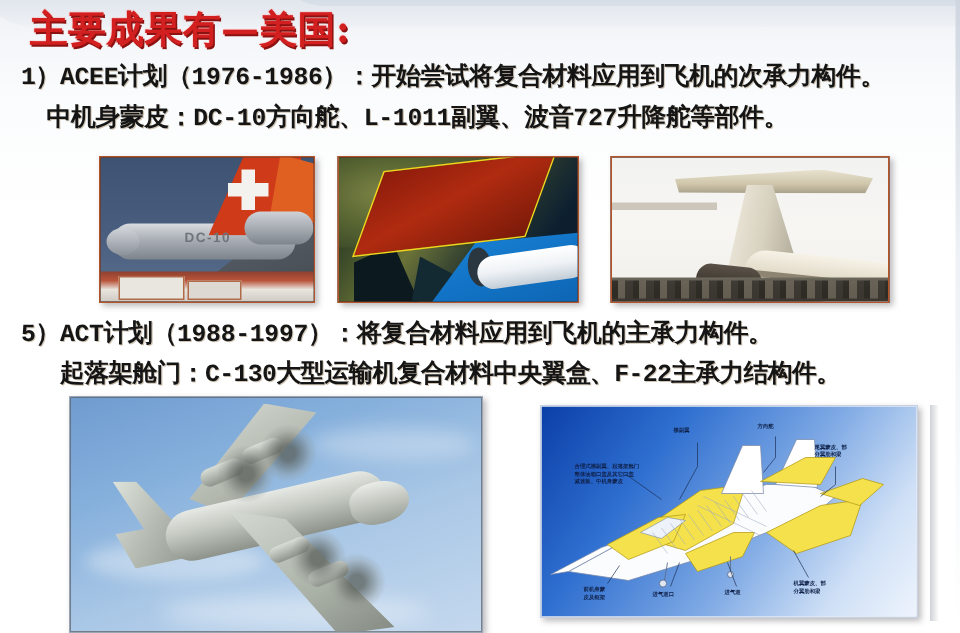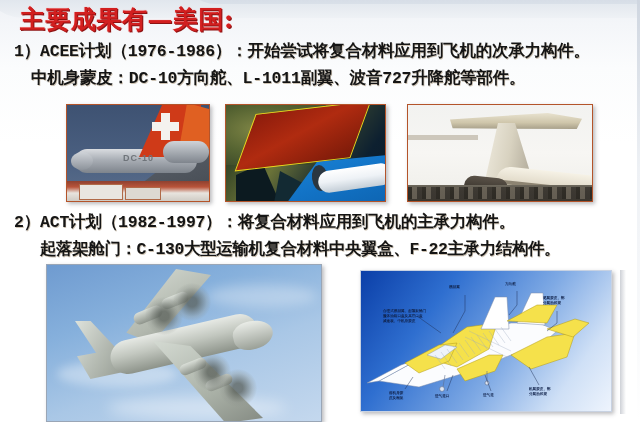--- a/index.html
+++ b/index.html
@@ -192,21 +192,21 @@
 <div class="slide">
 
   <div class="hdr-band"></div>
   <div class="hdr-band2"></div>
   <div class="edge-right"></div>
 
   <div class="title">主要成果有—美国:</div>
 
   <div class="line l1">1）ACEE计划（1976-1986）：开始尝试将复合材料应用到飞机的次承力构件。</div>
   <div class="line l2">中机身蒙皮：DC-10方向舵、L-1011副翼、波音727升降舵等部件。</div>
-  <div class="line l3">2）ACT计划（1982-1997）：将复合材料应用到飞机的主承力构件。</div>
+  <div class="line l3">5）ACT计划（1988-1997）：将复合材料应用到飞机的主承力构件。</div>
   <div class="line l4">起落架舱门：C-130大型运输机复合材料中央翼盒、F-22主承力结构件。</div>
 
   <div class="ph" id="photo1">
     <div class="sky"></div>
     <div class="wing"></div>
     <div class="fuse"></div>
     <div class="fuse-nose"></div>
     <div class="fin"></div>
     <div class="fin2"></div>
     <div class="cross-v"></div>

